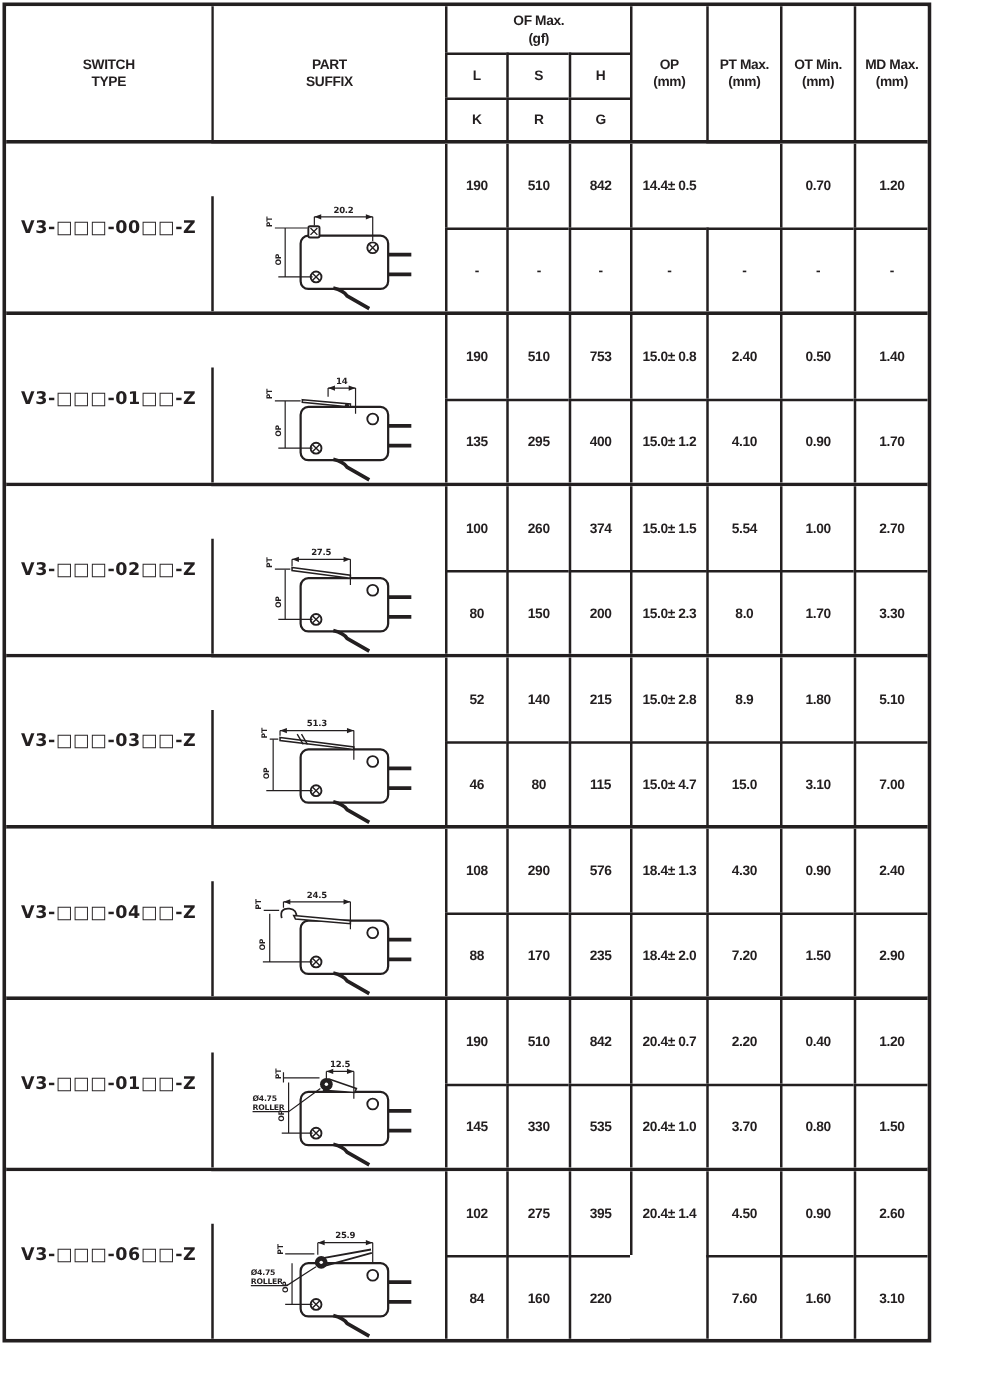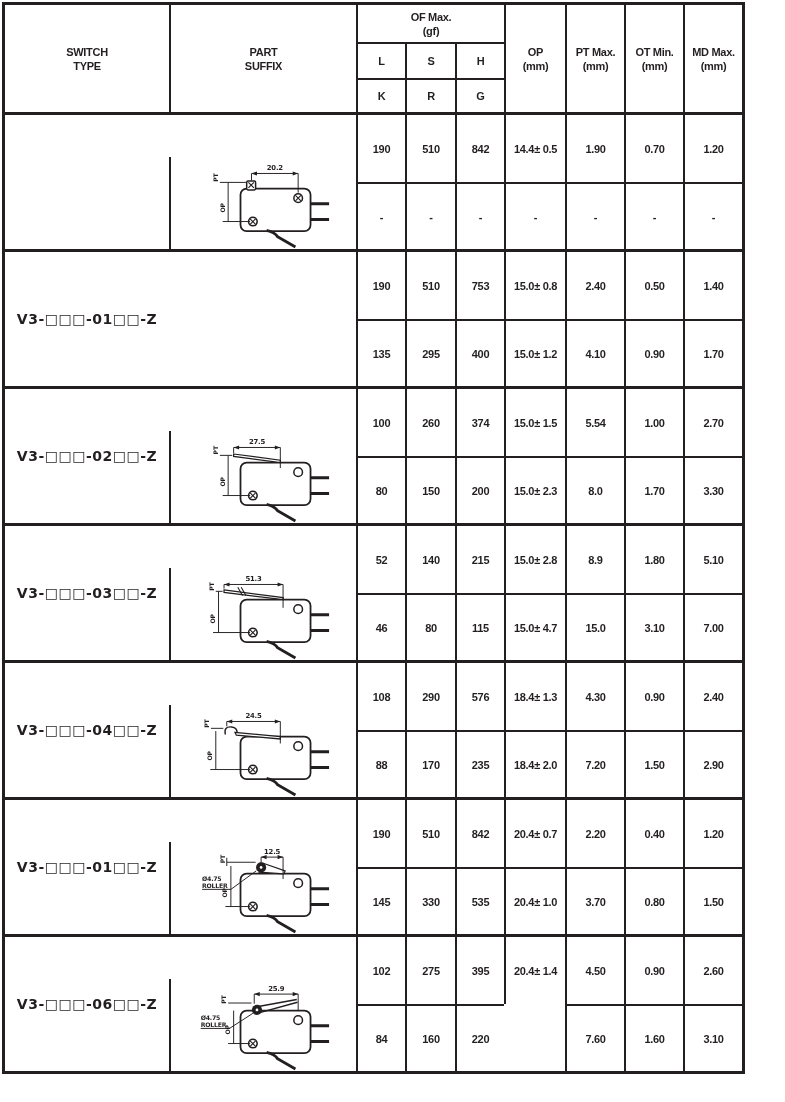--- a/index.html
+++ b/index.html
@@ -62,20 +62,21 @@
       <div class="cell" style="grid-area:1/8/4/9">
         <span>OT Min.</span>
         <span>(mm)</span>
       </div>
       <div class="cell" style="grid-area:1/9/4/10">
         <span>MD Max.</span>
         <span>(mm)</span>
       </div>
     </div>
   <div class="mrow">
+    <div class="cell nb type" style="grid-area:1/1/3/2">V3-□□□-00□□-Z</div>
     <div class="cell draw" style="grid-area:1/2/3/3">
           <svg width="183" height="132" viewBox="0 0 195 134">
     <rect x="64" y="46" width="102" height="62" rx="9" fill="#fff" stroke="#231f20" stroke-width="2.6"></rect>
     <circle cx="148" cy="60" r="6.3" fill="#fff" stroke="#231f20" stroke-width="2.2"></circle>
     <path d="M144,56 L152,64 M144,64 L152,56" stroke="#231f20" stroke-width="1.6" fill="none"></path>
     <circle cx="82" cy="94" r="6.3" fill="#fff" stroke="#231f20" stroke-width="2.2"></circle>
     <path d="M78,90 L86,98 M78,98 L86,90" stroke="#231f20" stroke-width="1.6" fill="none"></path>
     <path d="M166,68 H193 M166,91 H193" stroke="#231f20" stroke-width="4.2" fill="none"></path>
     <path d="M102,107 q12,3 16,9 l26,15" fill="none" stroke="#231f20" stroke-width="4.2"></path>
         <rect x="73" y="35" width="13" height="13" rx="2" fill="#fff" stroke="#231f20" stroke-width="2.2"></rect>
@@ -86,33 +87,52 @@
     <path d="M34,37 H72" fill="none" stroke="#231f20" stroke-width="1.4"></path>
     <text transform="rotate(-90 31 30)" x="31" y="30" text-anchor="middle" font-size="9" fill="#231f20">PT</text>
     <path d="M46,37 V94 M38,94 H78" fill="none" stroke="#231f20" stroke-width="1.4"></path>
     <text transform="rotate(-90 41 74)" x="41" y="74" text-anchor="middle" font-size="9" fill="#231f20">OP</text>
           </svg>
         </div>
         <div class="cell" style="grid-area:1/3/2/4">190</div>
         <div class="cell" style="grid-area:1/4/2/5">510</div>
         <div class="cell" style="grid-area:1/5/2/6">842</div>
         <div class="cell" style="grid-area:1/6/2/7">14.4± 0.5</div>
-        <div class="cell" style="grid-area:1/7/2/8">1.90</div>
         <div class="cell" style="grid-area:1/8/2/9">0.70</div>
         <div class="cell" style="grid-area:1/9/2/10">1.20</div>
         <div class="cell bt" style="grid-area:2/3/3/4">-</div>
         <div class="cell bt" style="grid-area:2/4/3/5">-</div>
         <div class="cell bt" style="grid-area:2/5/3/6">-</div>
         <div class="cell bt" style="grid-area:2/6/3/7">-</div>
         <div class="cell bt" style="grid-area:2/7/3/8">-</div>
         <div class="cell bt" style="grid-area:2/8/3/9">-</div>
         <div class="cell bt" style="grid-area:2/9/3/10">-</div>
       </div>
       <div class="mrow">
     <div class="cell nb type" style="grid-area:1/1/3/2">V3-□□□-01□□-Z</div>
+    <div class="cell draw" style="grid-area:1/2/3/3">
+          <svg width="183" height="132" viewBox="0 0 195 134">
+    <rect x="64" y="46" width="102" height="62" rx="9" fill="#fff" stroke="#231f20" stroke-width="2.6"></rect>
+    <circle cx="148" cy="60" r="6.3" fill="#fff" stroke="#231f20" stroke-width="2.2"></circle>
+
+    <circle cx="82" cy="94" r="6.3" fill="#fff" stroke="#231f20" stroke-width="2.2"></circle>
+    <path d="M78,90 L86,98 M78,98 L86,90" stroke="#231f20" stroke-width="1.6" fill="none"></path>
+    <path d="M166,68 H193 M166,91 H193" stroke="#231f20" stroke-width="4.2" fill="none"></path>
+    <path d="M102,107 q12,3 16,9 l26,15" fill="none" stroke="#231f20" stroke-width="4.2"></path>
+        <polygon points="66,37.5 122,42.5 122,46 66,40.5" fill="#fff" stroke="#231f20" stroke-width="1.8"></polygon>
+        <circle cx="118" cy="44" r="2.4" fill="#231f20"></circle>
+    <path d="M96,24 H128 M96,24 V34 M128,24 V54" fill="none" stroke="#231f20" stroke-width="1.4"></path>
+    <path d="M96,24 l8,-3 v6 z M128,24 l-8,-3 v6 z" fill="#231f20"></path>
+    <text x="112" y="19" text-anchor="middle" font-size="10" fill="#231f20">14</text>
+    <path d="M34,39 H64" fill="none" stroke="#231f20" stroke-width="1.4"></path>
+    <text transform="rotate(-90 31 31)" x="31" y="31" text-anchor="middle" font-size="9" fill="#231f20">PT</text>
+    <path d="M46,39 V94 M38,94 H78" fill="none" stroke="#231f20" stroke-width="1.4"></path>
+    <text transform="rotate(-90 41 74)" x="41" y="74" text-anchor="middle" font-size="9" fill="#231f20">OP</text>
+          </svg>
+        </div>
         <div class="cell" style="grid-area:1/3/2/4">190</div>
         <div class="cell" style="grid-area:1/4/2/5">510</div>
         <div class="cell" style="grid-area:1/5/2/6">753</div>
         <div class="cell" style="grid-area:1/6/2/7">15.0± 0.8</div>
         <div class="cell" style="grid-area:1/7/2/8">2.40</div>
         <div class="cell" style="grid-area:1/8/2/9">0.50</div>
         <div class="cell" style="grid-area:1/9/2/10">1.40</div>
         <div class="cell bt" style="grid-area:2/3/3/4">135</div>
         <div class="cell bt" style="grid-area:2/4/3/5">295</div>
         <div class="cell bt" style="grid-area:2/5/3/6">400</div>

